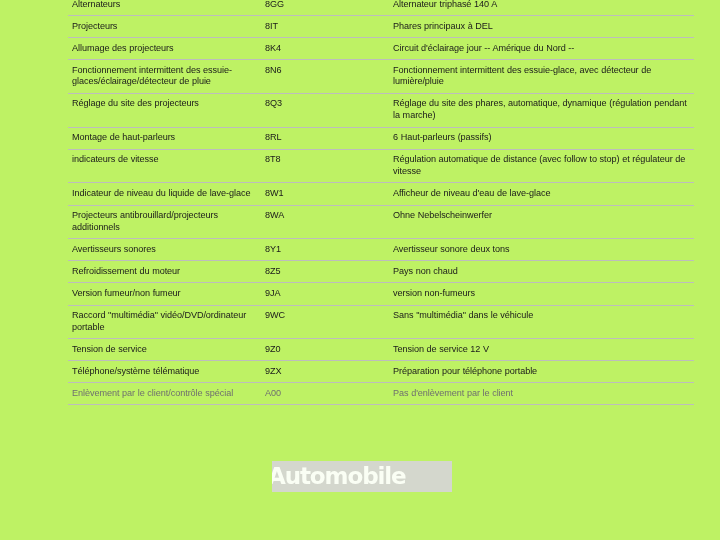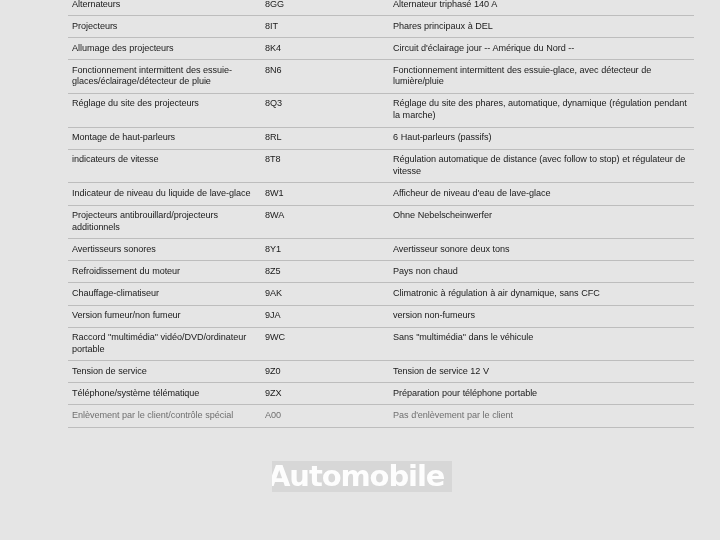--- a/index.html
+++ b/index.html
@@ -13,21 +13,21 @@
     overflow: hidden;
     font-family: "Liberation Sans", "DejaVu Sans", sans-serif;
     color: #1a1a1a;
     position: relative;
   }
 
   #page {
     position: relative;
     width: 720px;
     height: 540px;
-    background: #e5e5e5;
+    background: #bef264;
     overflow: hidden;
   }
 
   
   #table-clip {
     position: absolute;
     left: 0;
     top: 0;
     width: 720px;
     height: 540px;
@@ -76,21 +76,21 @@
     overflow: hidden;
     pointer-events: none;
   }
   #watermark-text {
     position: absolute;
     left: -4px;
     top: -4px;
     width: 192px;
     font-family: "DejaVu Sans", sans-serif;
     font-weight: bold;
-    font-size: 29px;
+    font-size: 23px;
     line-height: 38px;
     letter-spacing: -1.1px;
     color: #ffffff;
     white-space: nowrap;
   }
 </style>
 </head>
 <body>
 
 <div id="page">
@@ -147,25 +147,20 @@
             <td class="col-desc">Avertisseurs sonores</td>
             <td class="col-code">8Y1</td>
             <td class="col-detail">Avertisseur sonore deux tons</td>
           </tr>
           <tr>
             <td class="col-desc">Refroidissement du moteur</td>
             <td class="col-code">8Z5</td>
             <td class="col-detail">Pays non chaud</td>
           </tr>
           <tr>
-            <td class="col-desc">Chauffage-climatiseur</td>
-            <td class="col-code">9AK</td>
-            <td class="col-detail">Climatronic à régulation à air  dynamique, sans CFC</td>
-          </tr>
-          <tr>
             <td class="col-desc">Version fumeur/non fumeur</td>
             <td class="col-code">9JA</td>
             <td class="col-detail">version non-fumeurs</td>
           </tr>
           <tr>
             <td class="col-desc">Raccord "multimédia" vidéo/DVD/ordinateur portable</td>
             <td class="col-code">9WC</td>
             <td class="col-detail">Sans "multimédia" dans le véhicule</td>
           </tr>
           <tr>

